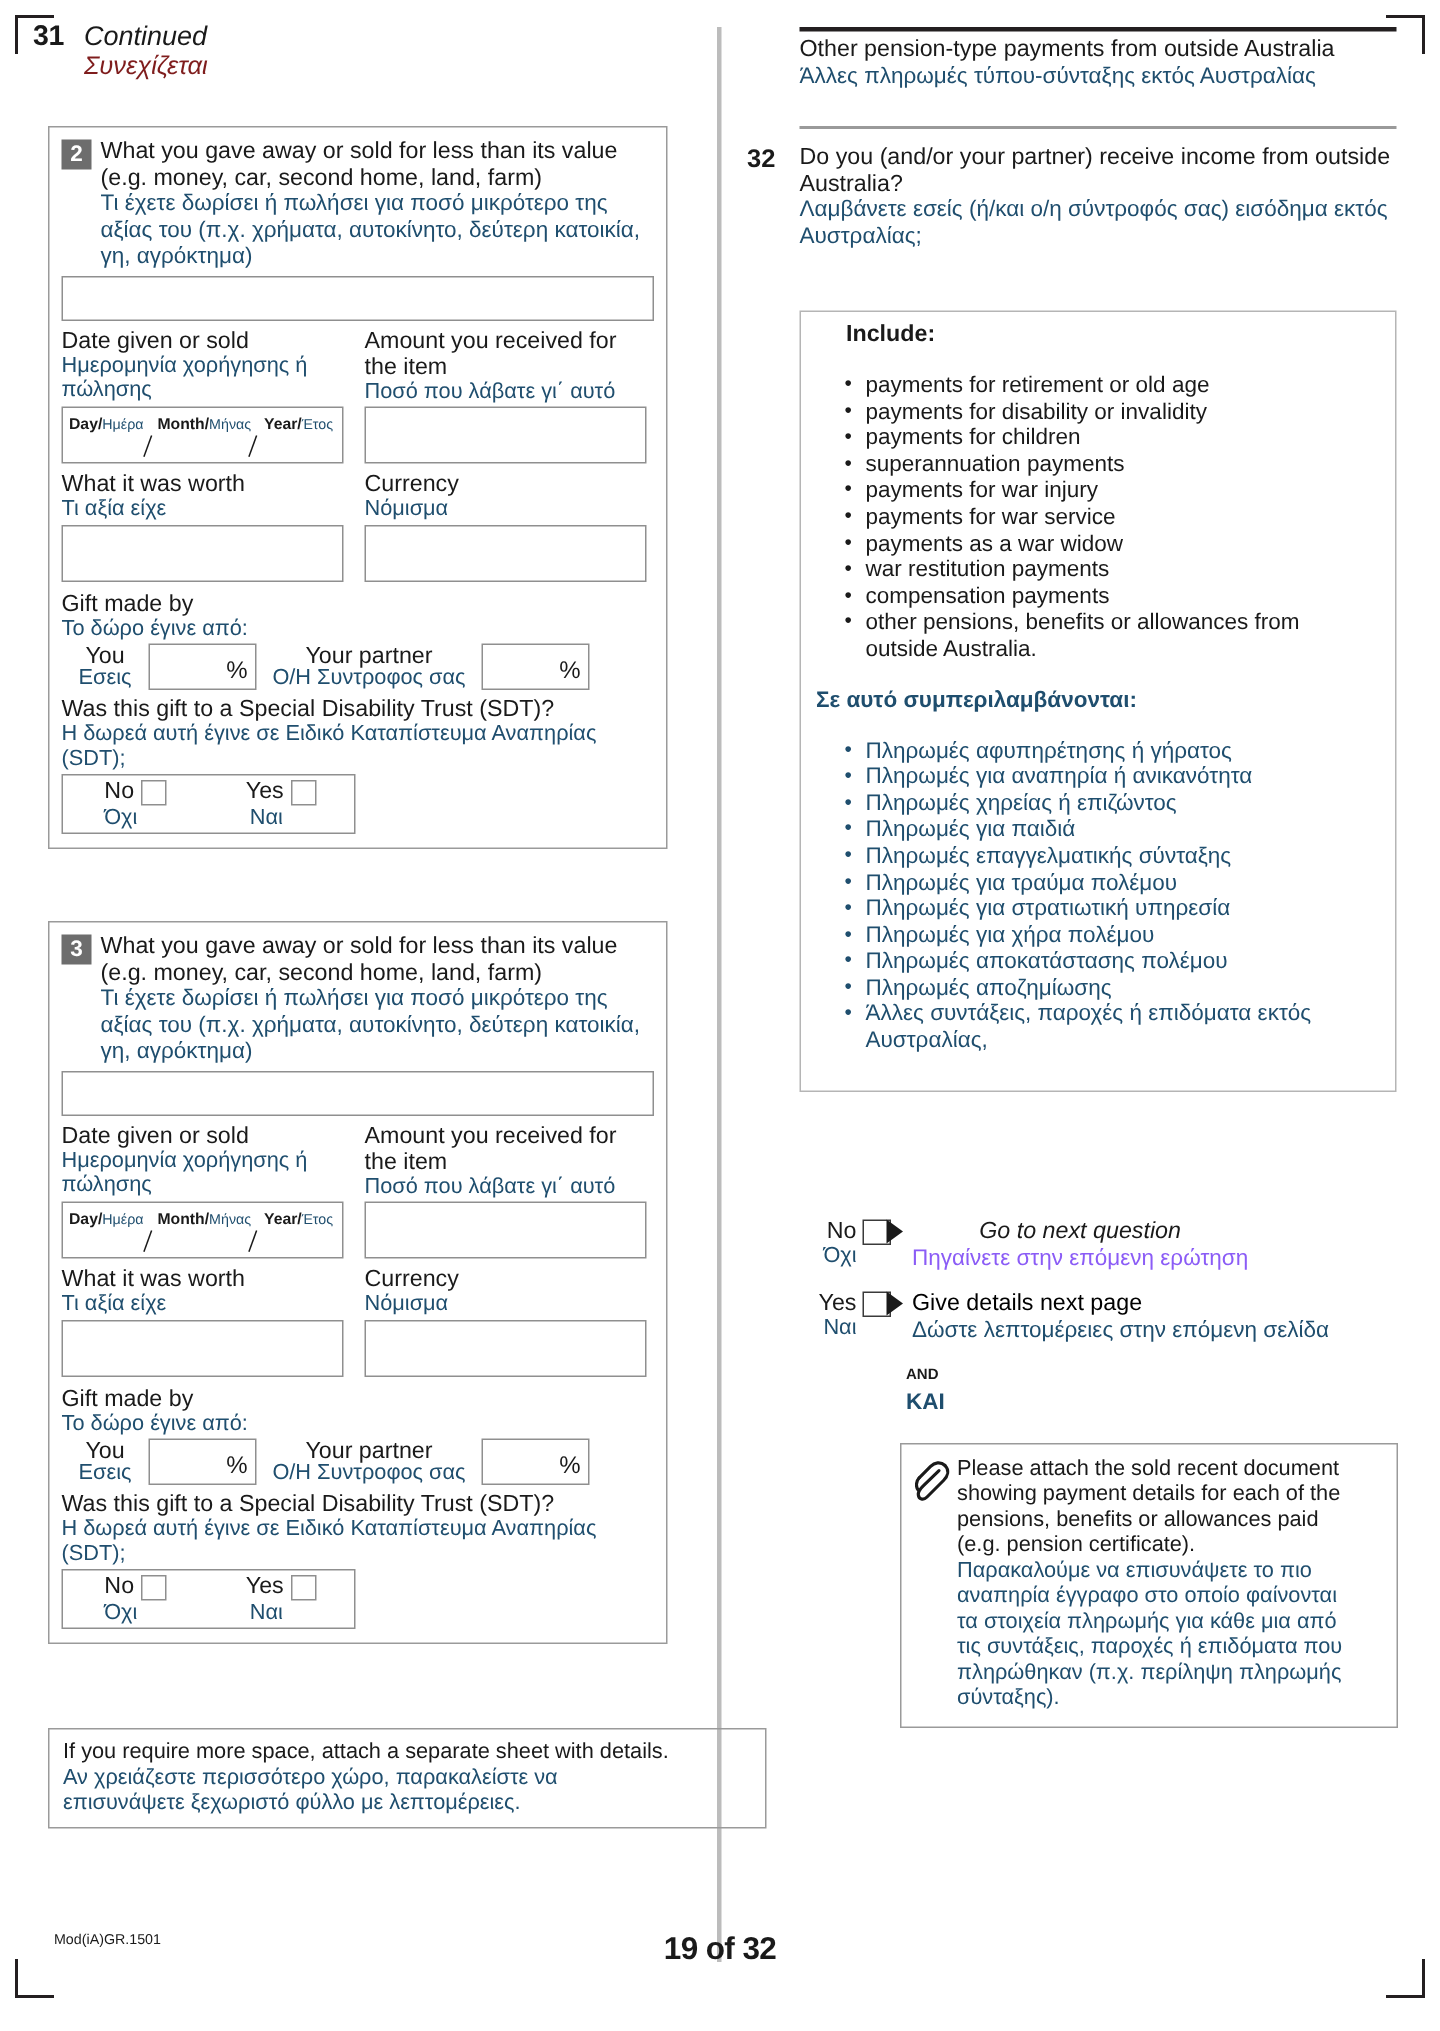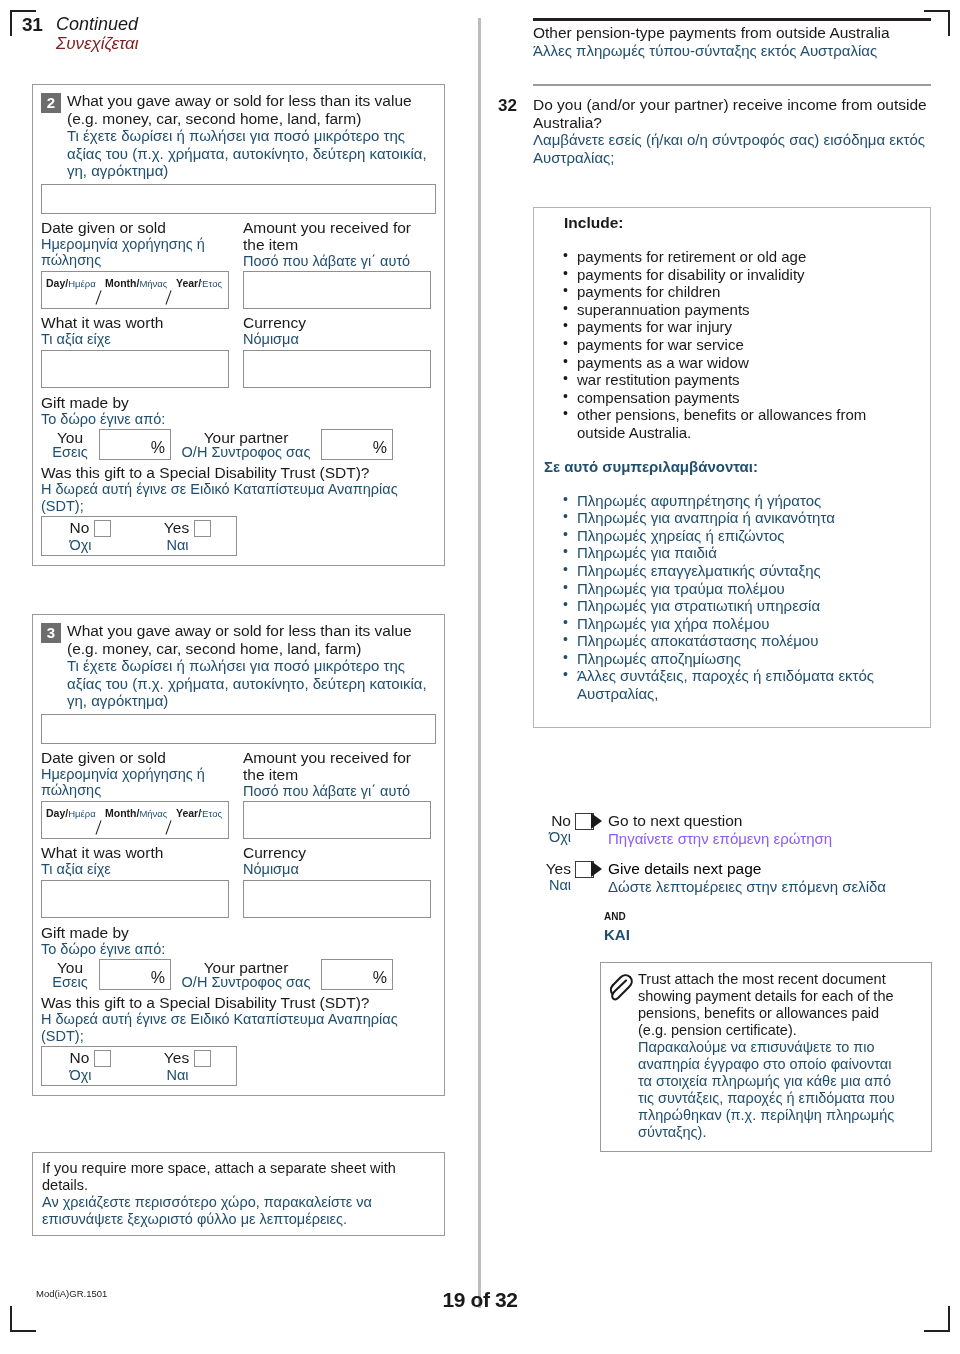--- a/index.html
+++ b/index.html
@@ -29,21 +29,21 @@
   .crop.br{left:924px;top:1306px;width:26px;height:26px;}
   .crop.br i.h{right:0;bottom:0;width:26px;height:2px;}
   .crop.br i.v{right:0;bottom:0;width:2px;height:26px;}
 
   
   .col-divider{position:absolute;left:478px;top:18px;width:3px;height:1290px;background:#bcbcbc;}
 
   
   .en{color:#1a1a1a;}
   .gr{color:#1f4e6e;}
-  .en-i{color:#1a1a1a;}
+  .en-i{font-style:italic;color:#1a1a1a;text-align:center;}
   .gr-i{color:#8b5cf6;}
 
   
   .left{position:absolute;left:22px;top:14px;width:450px;}
   .contnum{position:absolute;left:0;top:0;font-size:19px;font-weight:bold;color:#1a1a1a;letter-spacing:-0.3px;}
   .conthead{position:absolute;left:34px;top:0;line-height:20px;}
   .conthead .l1{font-size:18px;font-style:italic;color:#1a1a1a;}
   .conthead .l2{font-size:17px;font-style:italic;color:#7f1d1d;}
 
   .qpanel{position:absolute;left:32px;width:413px;border:1.5px solid #9a9a9a;box-sizing:border-box;background:#fff;}
@@ -81,21 +81,21 @@
   .sdtq-en{font-size:15.5px;line-height:17px;color:#1a1a1a;margin-top:4px;}
   .sdtq-gr{font-size:14.5px;line-height:16.5px;color:#1f4e6e;}
   .nybox{width:196px;border:1.2px solid #8f8f8f;box-sizing:border-box;margin-top:2px;padding:2px 0 2px 0;}
   .nyrow{display:flex;}
   .nycell{width:98px;text-align:center;}
   .nycell .top{display:flex;justify-content:center;align-items:center;gap:5px;}
   .nycell .top .t{font-size:15.5px;color:#1a1a1a;}
   .nycell .tick{width:17px;height:17px;border:1.2px solid #8f8f8f;box-sizing:border-box;background:#fff;}
   .nycell .bot{font-size:14.5px;color:#1f4e6e;padding-right:20px;}
 
-  .morebox{position:absolute;left:32px;width:413px;border:1.5px solid #9a9a9a;box-sizing:border-box;padding:7px 9px;}
+  .morebox{position:absolute;left:32px;width:479px;border:1.5px solid #9a9a9a;box-sizing:border-box;padding:7px 9px;}
   .morebox .e{font-size:14.5px;line-height:17px;color:#1a1a1a;}
   .morebox .g{font-size:14.5px;line-height:17px;color:#1f4e6e;}
   .rule-top{position:absolute;left:533px;top:18px;width:398px;height:2.5px;background:#231f20;}
   .rule-mid{position:absolute;left:533px;top:84px;width:398px;height:1.5px;background:#9a9a9a;}
   .sect-en{position:absolute;left:533px;top:24px;font-size:15.5px;color:#1a1a1a;line-height:18px;}
   .sect-gr{position:absolute;left:533px;top:42px;font-size:15px;color:#1f4e6e;line-height:18px;}
 
   .q32num{position:absolute;left:498px;top:96px;font-size:17px;font-weight:bold;color:#1a1a1a;}
   .q32txt{position:absolute;left:533px;top:96px;width:398px;}
   .q32txt .e{font-size:15.5px;line-height:17.5px;color:#1a1a1a;}
@@ -455,21 +455,21 @@
 
   <div class="attachbox">
     <div class="clip">
       <svg width="26" height="34" viewBox="0 0 26 34" xmlns="http://www.w3.org/2000/svg">
         <path d="M20 4 C23 7, 22 11, 19 14 L8 25 C5.5 27.5, 2.5 26.5, 2.2 23.5 C2 21, 3.5 19.5, 5.5 17.6 L16 7.4" fill="none" stroke="#1a1a1a" stroke-width="2.1" stroke-linecap="round"></path>
         <path d="M20 4 C17 1.2, 13 2, 10.4 4.6 L2.8 12.2" fill="none" stroke="#1a1a1a" stroke-width="2.1" stroke-linecap="round"></path>
         <path d="M2.8 12.2 C0.6 14.6, 0.4 18.2, 2.2 20.6" fill="none" stroke="#1a1a1a" stroke-width="2.1" stroke-linecap="round"></path>
       </svg>
     </div>
     <div class="attachtxt">
-      <div class="e">Trust attach the most recent document</div>
+      <div class="e">Please attach the sold recent document</div>
       <div class="e">showing payment details for each of the</div>
       <div class="e">pensions, benefits or allowances paid</div>
       <div class="e">(e.g. pension certificate).</div>
       <div class="g">Παρακαλούμε να επισυνάψετε το πιο</div>
       <div class="g">αναπηρία έγγραφο στο οποίο φαίνονται</div>
       <div class="g">τα στοιχεία πληρωμής για κάθε μια από</div>
       <div class="g">τις συντάξεις, παροχές ή επιδόματα που</div>
       <div class="g">πληρώθηκαν (π.χ. περίληψη πληρωμής</div>
       <div class="g">σύνταξης).</div>
     </div>

